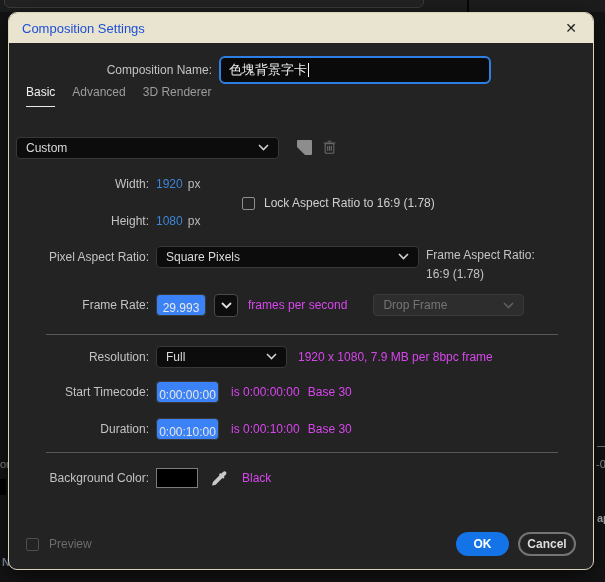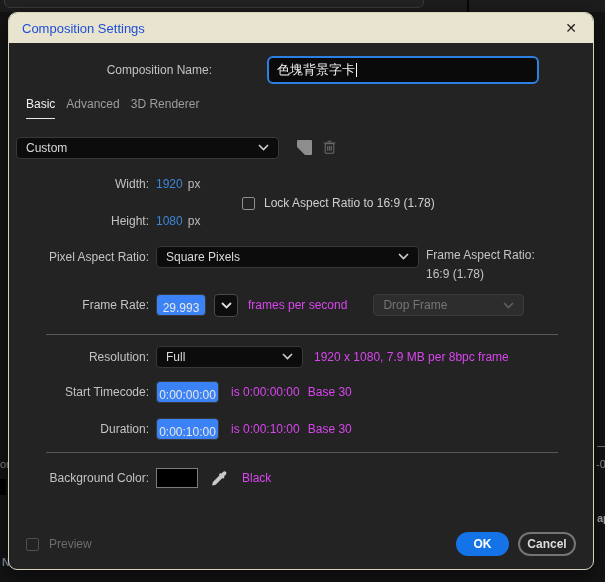--- a/index.html
+++ b/index.html
@@ -24,21 +24,21 @@
   .row { position:absolute; left:0; display:flex; align-items:center; width:100%; }
   .lbl { width:140px; text-align:right; font-size:12px; color:#c3c3c3; flex:none; }
   .ctrl-gap { width:7px; flex:none; }
 
   
   .name-lbl { width:203px; text-align:right; font-size:12px; color:#c3c3c3; flex:none; }
   .name-input { margin-left:7px; width:272px; height:24px; background:#0a0a0a; border:2px solid #2e7fe4; border-radius:6px; display:flex; align-items:center; padding:12px 8px; color:#ececec; font-size:13px; }
   .caret { display:inline-block; width:1px; height:14px; background:#fff; margin-left:1px; }
 
   
-  .tabs { position:absolute; left:17px; top:84px; display:flex; gap:11px;text-align:center; }
+  .tabs { position:absolute; left:17px; top:72px; display:flex; gap:17px;text-align:center; }
   .tab { font-size:12px; color:#9d9d9d; padding-bottom:7px; cursor:pointer; }
   .tab.active { color:#f0f0f0; border-bottom:1px solid #e8e8e8; }
 
   
   .dd { height:22px; background:#0c0c0c; border:1px solid #383838; border-radius:4px; display:flex; align-items:center; padding:0 9px; color:#dadada; font-size:12px; cursor:pointer; }
   .dd .dd-val { flex:1; }
   .dd svg { flex:none; }
   .dd.disabled { background:#2d2d2d; border-color:#3a3a3a; color:#757575; cursor:default; }
   .tinput { height:22px; background:#3b82f6; border:1px solid #383838; border-radius:4px; color:#e8e8e8; font-size:12px; display:flex; align-items:flex-end; justify-content:center; }
   .chev-btn { width:24px; height:23px; background:#0d0d0d; border:1px solid #4a4a4a; border-radius:4px; display:flex; align-items:center; justify-content:center; cursor:pointer; }
@@ -86,21 +86,21 @@
   <span class="frag" style="left:597px;top:512px;color:#b5b5b5;font-weight:bold;">ap</span>
   <span class="frag" style="left:2px;top:556px;color:#7f8ea3;font-weight:bold;">N</span>
 
   <div class="dialog">
 
     <div class="titlebar">
       <span class="title">Composition Settings</span>
       <span class="close-btn">✕</span>
     </div>
 
-    <div class="row" style="top:44px;height:26px;gap:48px;">
+    <div class="row" style="top:44px;height:26px;">
       <span class="name-lbl">Composition Name:</span>
       <div class="name-input">
         <span>色塊背景字卡</span>
         <span class="caret"></span>
       </div>
     </div>
 
     <div class="tabs">
       <span class="tab active">Basic</span>
       <span class="tab">Advanced</span>
@@ -184,21 +184,21 @@
             <path d="M1 1l4.5 4.5L10 1" stroke="#5f5f5f" stroke-width="1.6" fill="none"></path>
           </svg>
       </div>
     </div>
 
     <div class="divider" style="top:321px;"></div>
 
     <div class="row" style="top:332px;height:23px;">
       <span class="lbl">Resolution:</span>
       <span class="ctrl-gap"></span>
-      <div class="dd" style="width:147px;">
+      <div class="dd" style="width:131px;">
         <span class="dd-val">Full</span>
         <svg width="11" height="7" viewBox="0 0 11 7">
             <path d="M1 1l4.5 4.5L10 1" stroke="#d0d0d0" stroke-width="1.6" fill="none"></path>
           </svg>
       </div>
       <span class="info" style="margin-left:11px;">1920 x 1080, 7.9 MB per 8bpc frame</span>
     </div>
 
     <div class="row" style="top:367px;height:23px;">
       <span class="lbl">Start Timecode:</span>

